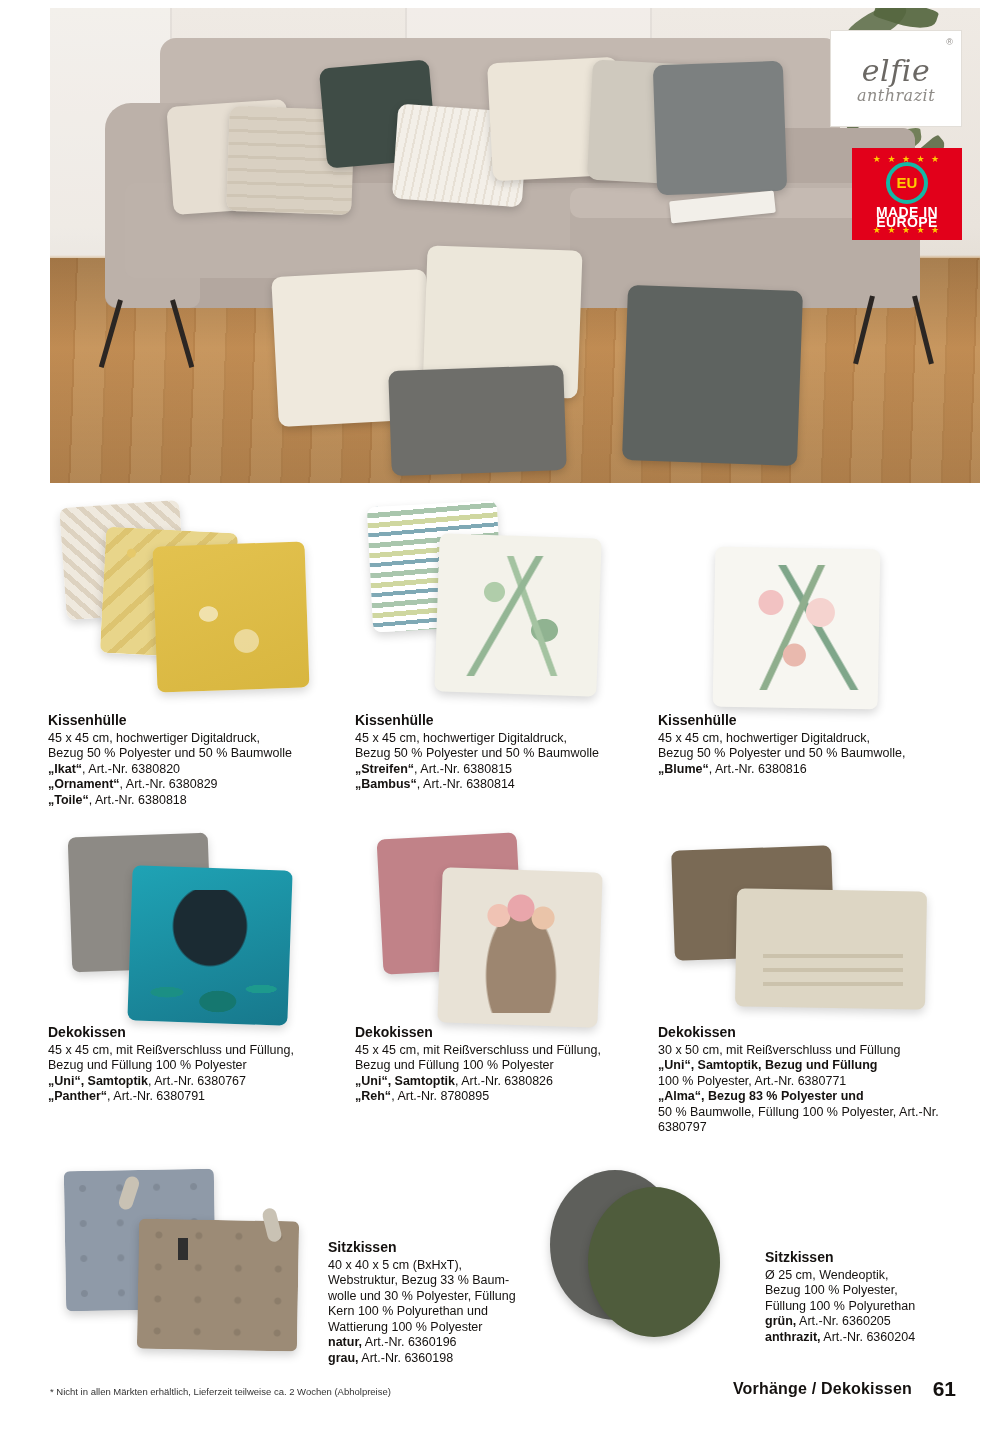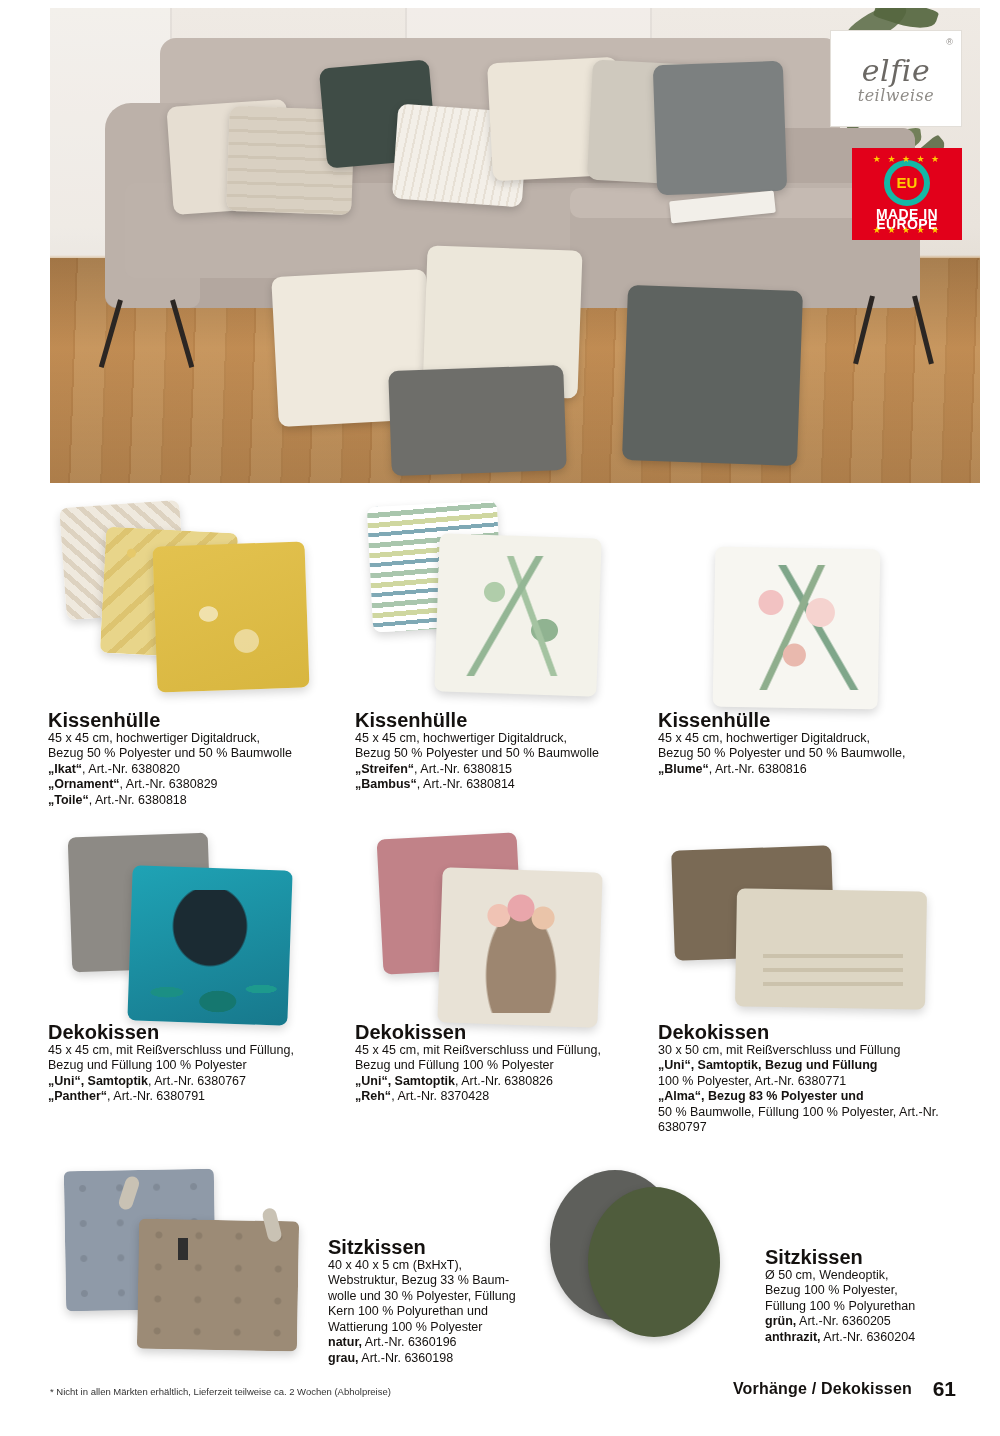--- a/index.html
+++ b/index.html
@@ -45,30 +45,30 @@
   
   .pil{position:absolute;border-radius:10px;box-shadow:0 3px 8px rgba(0,0,0,.18);}
   
   .logo-box{position:absolute;right:18px;top:22px;width:130px;height:95px;background:#ffffff;border:1px solid #e2ded8;
     display:flex;flex-direction:column;align-items:center;justify-content:center;gap:2px;}
   .logo-main{font-family:"DejaVu Serif", serif;font-style:italic;font-size:30px;color:#6b6864;letter-spacing:.5px;}
   .logo-sub{font-family:"DejaVu Serif", serif;font-style:italic;font-size:16px;color:#8e8b87;letter-spacing:.5px;margin-top:-4px;}
   
   .eu-badge{position:absolute;right:18px;top:140px;width:110px;height:92px;background:#e2001a;
     display:flex;flex-direction:column;align-items:center;justify-content:center;color:#fff;}
-  .eu-circle{width:34px;height:34px;border-radius:50%;border:6px solid #14b8a6;display:flex;align-items:center;justify-content:center;
+  .eu-circle{width:34px;height:34px;border-radius:50%;border:4px solid #14b8a6;display:flex;align-items:center;justify-content:center;
     font-weight:bold;font-size:15px;color:#ffcc00;margin-bottom:3px;}
   .eu-text{font-size:14px;line-height:10px;text-align:center;font-weight:bold;letter-spacing:.4px;}
   .eu-stars{position:absolute;top:6px;left:0;right:0;text-align:center;color:#ffcc00;font-size:9px;letter-spacing:2px;}
   .eu-stars-b{position:absolute;bottom:5px;left:0;right:0;text-align:center;color:#ffcc00;font-size:9px;letter-spacing:2px;}
   .imgbox{position:relative;}
   .cushion{position:absolute;border-radius:8px;box-shadow:0 4px 10px rgba(0,0,0,.16);}
 
   .caption{font-size:12.5px;line-height:15.5px;color:#14110f;}
-  .caption .hd{font-weight:bold;font-size:20px;display:block;margin-bottom:2px;}
+  .caption .hd{font-weight:bold;font-size:14px;display:block;margin-bottom:2px;}
   .caption b{font-weight:bold;margin-top:32px;}
 
   
   .footnote{position:absolute;left:50px;top:1386px;font-size:9.5px;color:#333;}
   .foot-right{position:absolute;right:88px;top:1380px;font-size:16px;font-weight:bold;color:#14110f;letter-spacing:.2px;}
   .pageno{position:absolute;right:44px;top:1377px;font-size:21px;font-weight:bold;color:#14110f;}
 </style>
 </head>
 <body>
 
@@ -119,21 +119,21 @@
 
     <div class="pil" style="left:225px;top:265px;width:155px;height:150px;background:#efe9dd;transform:rotate(-3deg);"></div>
     <div class="pil" style="left:375px;top:240px;width:155px;height:148px;background:#ece7da;transform:rotate(2deg);"></div>
     <div class="pil" style="left:340px;top:360px;width:175px;height:105px;background:#6e6e6a;transform:rotate(-2deg);"></div>
     <div class="pil" style="left:575px;top:280px;width:175px;height:175px;background:#5e6360;transform:rotate(2deg);"></div>
 
     <div style="position:absolute;left:620px;top:188px;width:105px;height:22px;background:#f2efe9;transform:rotate(-6deg);border-radius:2px;box-shadow:0 2px 4px rgba(0,0,0,.2);"></div>
 
     <div class="logo-box">
       <div class="logo-main">elfie</div>
-      <div class="logo-sub">teilweise</div>
+      <div class="logo-sub">anthrazit</div>
       <div style="position:absolute;right:8px;top:6px;font-size:9px;color:#8e8b87;">®</div>
     </div>
 
     <div class="eu-badge">
       <div class="eu-stars">★ ★ ★ ★ ★</div>
       <div class="eu-circle">EU</div>
       <div class="eu-text">MADE IN</div>
       <div class="eu-text">EUROPE</div>
       <div class="eu-stars-b">★ ★ ★ ★ ★</div>
     </div>
@@ -223,21 +223,21 @@
     <span>Bezug und Füllung 100 % Polyester</span><br>
     <b>„Uni“, Samtoptik</b><span>, </span><span>Art.-Nr. 6380767</span><br>
     <b>„Panther“</b><span>, </span><span>Art.-Nr. 6380791</span>
   </div>
 
   <div class="caption" style="position:absolute;left:355px;top:1025px;width:300px;">
     <span class="hd">Dekokissen</span>
     <span>45 x 45 cm, mit Reißverschluss und Füllung,</span><br>
     <span>Bezug und Füllung 100 % Polyester</span><br>
     <b>„Uni“, Samtoptik</b><span>, </span><span>Art.-Nr. 6380826</span><br>
-    <b>„Reh“</b><span>, </span><span>Art.-Nr. 8370428</span>
+    <b>„Reh“</b><span>, </span><span>Art.-Nr. 8780895</span>
   </div>
 
   <div class="caption" style="position:absolute;left:658px;top:1025px;width:300px;">
     <span class="hd">Dekokissen</span>
     <span>30 x 50 cm, mit Reißverschluss und Füllung</span><br>
     <b>„Uni“, Samtoptik, Bezug und Füllung</b><br>
     <span>100 % Polyester, Art.-Nr. 6380771</span><br>
     <b>„Alma“, Bezug 83 % Polyester und</b><br>
     <span>50 % Baumwolle, Füllung 100 % Polyester, Art.-Nr. 6380797</span>
   </div>
@@ -263,21 +263,21 @@
     <span>Webstruktur, Bezug 33 % Baum-</span><br>
     <span>wolle und 30 % Polyester, Füllung</span><br>
     <span>Kern 100 % Polyurethan und</span><br>
     <span>Wattierung 100 % Polyester</span><br>
     <b>natur,</b><span> </span><span>Art.-Nr. 6360196</span><br>
     <b>grau,</b><span> </span><span>Art.-Nr. 6360198</span>
   </div>
 
   <div class="caption" style="position:absolute;left:765px;top:1250px;width:220px;">
     <span class="hd">Sitzkissen</span>
-    <span>Ø 50 cm, Wendeoptik,</span><br>
+    <span>Ø 25 cm, Wendeoptik,</span><br>
     <span>Bezug 100 % Polyester,</span><br>
     <span>Füllung 100 % Polyurethan</span><br>
     <b>grün,</b><span> </span><span>Art.-Nr. 6360205</span><br>
     <b>anthrazit,</b><span> </span><span>Art.-Nr. 6360204</span>
   </div>
 
   <div class="footnote">* Nicht in allen Märkten erhältlich, Lieferzeit teilweise ca. 2 Wochen (Abholpreise)</div>
   <div class="foot-right">Vorhänge / Dekokissen</div>
   <div class="pageno">61</div>
 

